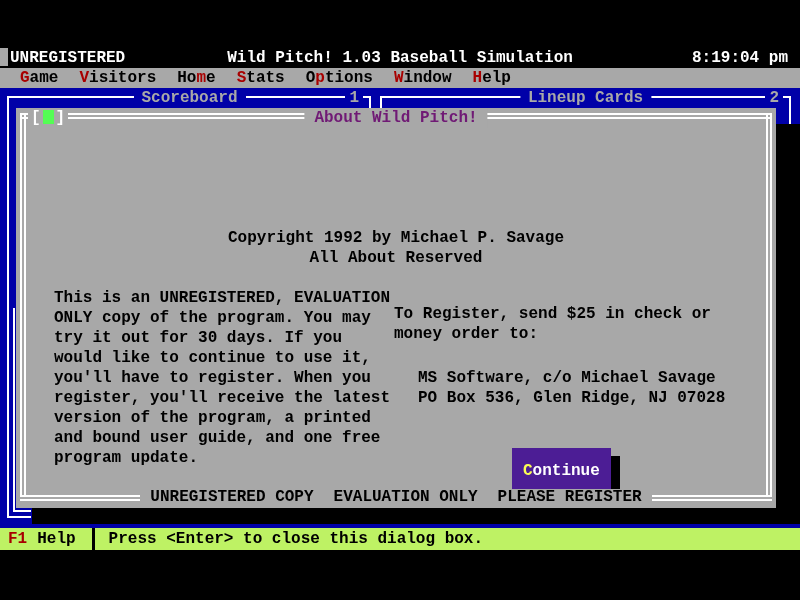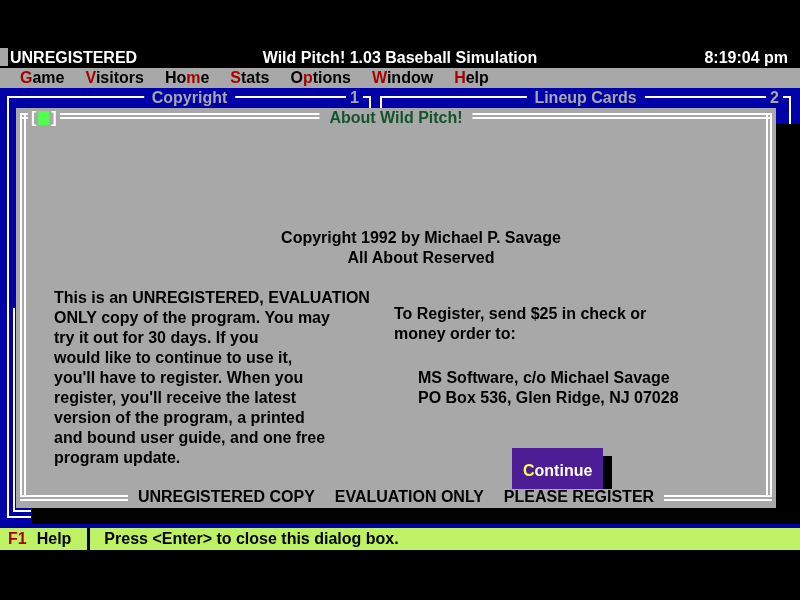--- a/index.html
+++ b/index.html
@@ -1,19 +1,19 @@
 <!DOCTYPE html>
 <html><head>
 <meta charset="utf-8">
 <style>
   * { margin:0; padding:0; box-sizing:content-box; }
   html,body { width:800px; height:600px; background:#000; overflow:hidden; }
   .screen {
     position:relative; width:684px; height:600px; background:#000;
-    font-family:Liberation Sans, sans-serif; font-weight:bold; font-size:16px;
+    font-family:Liberation Mono, monospace; font-weight:bold; font-size:16px;
     -webkit-font-smoothing:none;
   }
   
   .topbar { position:absolute; left:0; top:48px; width:800px; height:20px;
             background:#000; color:#fff; line-height:20px; }
   .topbar .chip { position:absolute; left:0; top:0; width:8px; height:18px; background:#A8A8A8; }
   .topbar .tl { position:absolute; left:10px; }
   .topbar .tc { position:absolute; left:50%; transform:translateX(-50%); white-space:nowrap; }
   .topbar .tr { position:absolute; right:12px; }
   
@@ -38,25 +38,25 @@
   .dline-v { position:absolute; width:2px; border-left:2px solid #fff; border-right:2px solid #fff; background:transparent; }
   .d-top { left:4px; right:4px; top:5px; }
   .d-bot { left:4px; right:4px; top:387px; }
   .d-left { left:4px; top:5px; height:384px; }
   .d-right { right:4px; top:5px; height:384px; }
   .close-btn { position:absolute; left:12px; top:1px; height:18px; line-height:18px;
                background:#A8A8A8; padding:0 3px; color:#fff; cursor:pointer; white-space:nowrap; }
   .close-box { display:inline-block; width:11px; height:14px; background:#54FC54;
                vertical-align:-2px; margin:0 2px; }
   .dlg-title { position:absolute; left:50%; top:0; transform:translateX(-50%);
-               background:#A8A8A8; padding:0 10px; color:#14532d; line-height:20px; white-space:nowrap; }
+               background:#A8A8A8; padding:0 10px; color:#701a75; line-height:20px; white-space:nowrap; }
   .about-box { position:absolute; left:200px; top:27px; width:334px;
                border:6px double #000; text-align:center; padding:4px 0; }
   .about-box div { line-height:20px; white-space:nowrap; }
-  .copyright { position:absolute; left:0; top:120px; width:100%; text-align:center;margin-left:25px; }
+  .copyright { position:absolute; left:0; top:120px; width:100%; text-align:center; }
   .copyright div { line-height:20px; }
   .para { position:absolute; white-space:pre; line-height:20px; }
   .body-left { left:10px; top:180px;padding-left:28px; }
   .reg-info { left:378px; top:196px; }
   .reg-addr { left:402px; top:260px; }
   .continue-btn { position:absolute; left:496px; top:340px; height:20px; line-height:20px;
                   background:#4c1d95; color:#fff; padding:13px 11px;
                   box-shadow:9px 8px 0 #000; cursor:pointer; white-space:nowrap; }
   .continue-btn .hotkey-y { color:#FCFC54; }
   .badges { position:absolute; left:0; top:381px; width:100%; height:16px;
@@ -88,21 +88,21 @@
     <span class="menu-item"><span></span><span class="hotkey">S</span><span>tats</span></span>
     <span class="menu-item"><span>O</span><span class="hotkey">p</span><span>tions</span></span>
     <span class="menu-item"><span></span><span class="hotkey">W</span><span>indow</span></span>
     <span class="menu-item"><span></span><span class="hotkey">H</span><span>elp</span></span>
   </div>
 
   <div class="desktop">
 
     <div class="wtitle" style="left:8px; width:363px;">
       <div class="sline" style="left:0; right:0; top:8px;"></div>
-      <span class="wname">Copyright</span>
+      <span class="wname">Scoreboard</span>
       <span class="wnum">1</span>
     </div>
     <div class="stub-v" style="left:369px; top:8px; height:14px;"></div>
 
     <div class="wtitle" style="left:380px; width:411px;">
       <div class="sline" style="left:0; right:0; top:8px;"></div>
       <span class="wname">Lineup Cards</span>
       <span class="wnum">2</span>
     </div>
     <div class="stub-v" style="left:380px; top:8px; height:14px;"></div>

